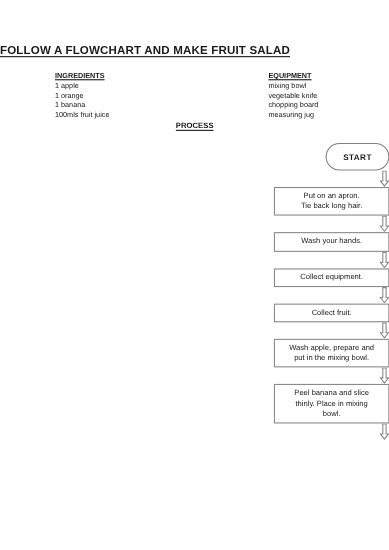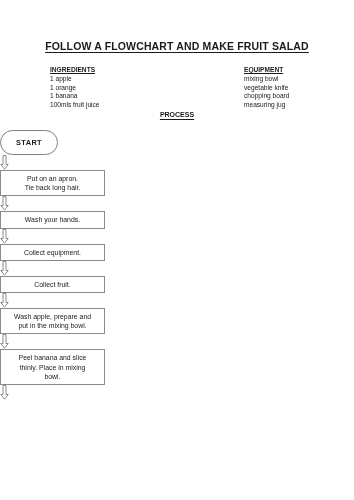--- a/index.html
+++ b/index.html
@@ -25,21 +25,20 @@
     height: 500px;
     background: #ffffff;
   }
 
   
   .doc-title {
     position: absolute;
     left: 0;
     top: 40px;
     width: 354px;
-    text-align: center;
     font-size: 10.5px;
     font-weight: bold;
     letter-spacing: 0.15px;
     text-decoration: underline;
     text-underline-offset: 2px;
     white-space: nowrap;
   }
 
   
   .list-col {
@@ -75,21 +74,21 @@
     text-underline-offset: 1.5px;
   }
 
   .flow {
     position: absolute;
     left: 0;
     top: 130px;
     width: 354px;
     display: flex;
     flex-direction: column;
-    align-items: flex-start;
+    align-items: flex-end;
   }
 
   
   .node-start {
     width: 58px;
     height: 25px;
     border: 1px solid #808080;
     border-radius: 13px;
     background: #ffffff;
     display: flex;

